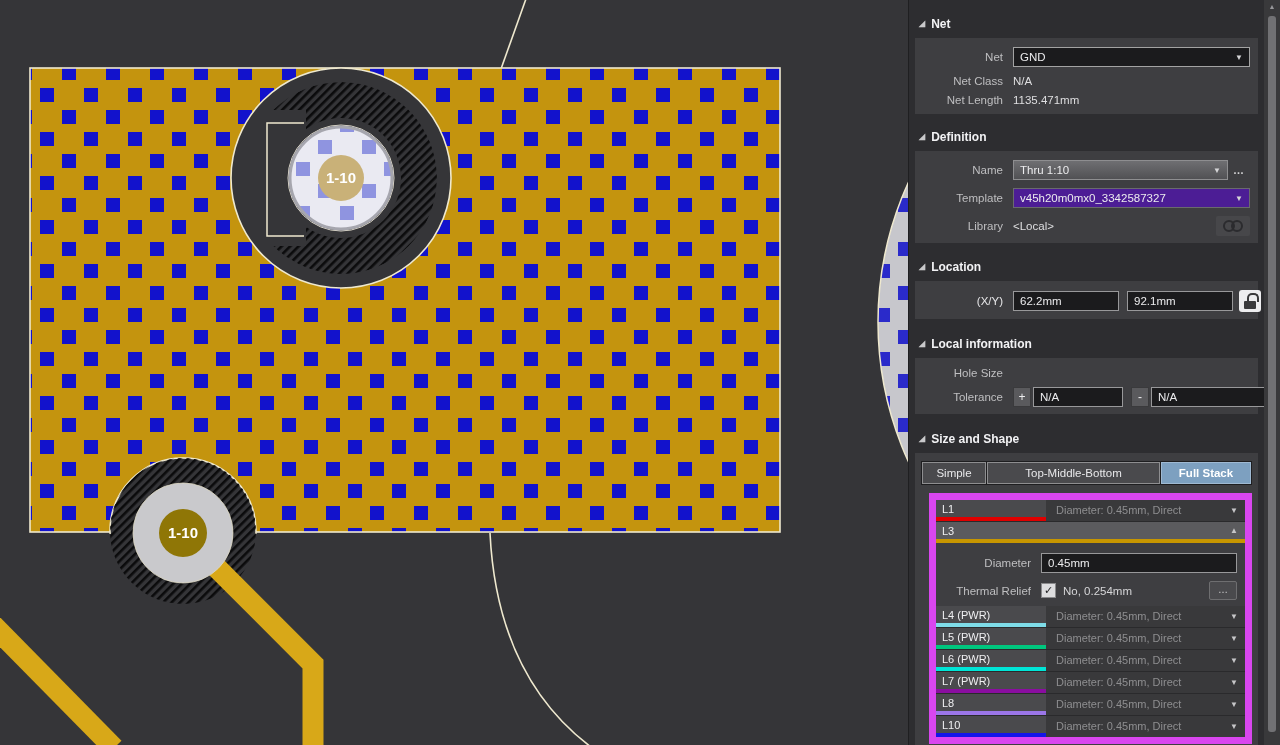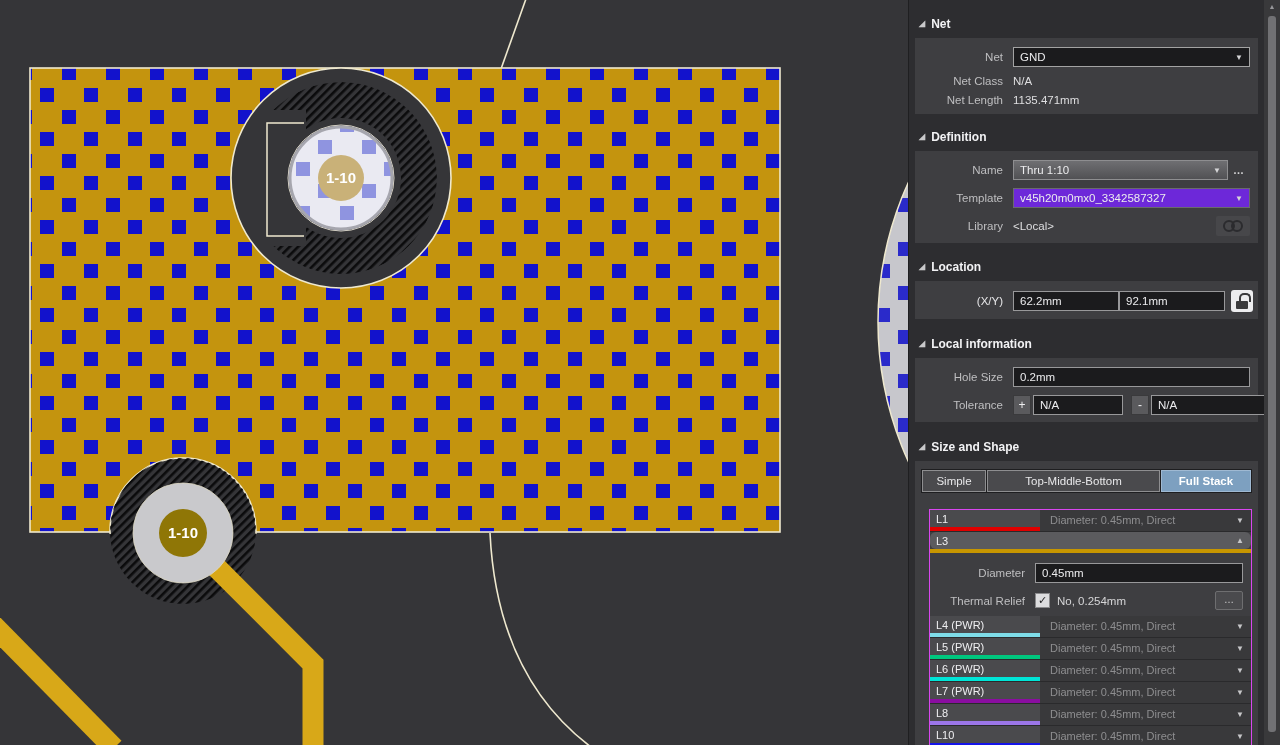--- a/index.html
+++ b/index.html
@@ -14,21 +14,21 @@
               font-size:12px;font-weight:bold;}
   .tri{font-size:8px;color:#C9C9CB;line-height:8px;}
   .sec-body{background:#3E3E41;margin:7px 6px 0 6px;padding:9px 8px 3px 0;}
   .frow{display:flex;align-items:center;margin-bottom:8px;}
   .flabel{width:88px;flex:none;text-align:right;margin-right:10px;color:#BFBFC1;font-size:11.5px;}
   .fvalue{color:#DFDFE1;font-size:11.5px;}
   .dd{flex:1;display:flex;align-items:center;height:18px;border:1px solid #a3a3a3;
       background:#1B1B1D;color:#ECECEE;font-size:11.5px;padding:0 6px;cursor:pointer;}
   .dd .arr{margin-left:auto;font-size:8px;color:#D5D5D7;}
   .dd.raised{background:linear-gradient(#6F6F72,#515154);border-color:#8E8E90;}
-  .dd.mid{background:#6d28d9;border-color:#6A6A6D;}
+  .dd.mid{background:#4c1d95;border-color:#6A6A6D;}
   .txtin{height:18px;box-sizing:content-box;border:1px solid #98989A;background:#1B1B1D;color:#ECECEE;
          font-size:11.5px;padding:0 6px;font-family:"Liberation Sans",sans-serif;}
   .dots-btn{width:22px;text-align:center;color:#D2D2D4;font-weight:bold;letter-spacing:1px;
             font-size:11px;cursor:pointer;flex:none;}
   .sq-btn{width:34px;height:20px;background:#47474A;border-radius:2px;margin-left:auto;
           display:flex;align-items:center;justify-content:center;cursor:pointer;flex:none;}
   .linkicon{display:flex;}
   .linkicon i{display:block;width:8px;height:8px;border:2px solid #2B2B2E;border-radius:50%;}
   .linkicon i+i{margin-left:-4px;}
   .lock-btn{width:22px;height:22px;background:#EDEDEF;border-radius:3px;margin-left:6px;flex:none;
@@ -39,21 +39,21 @@
   .pm{width:16px;height:18px;background:#5A5A5D;color:#EDEDEF;font-size:12px;display:flex;flex:none;
       align-items:center;justify-content:center;border:1px solid #3A3A3C;cursor:pointer;}
   .checkbox{width:13px;height:13px;background:#DDDDDF;border:1px solid #8A8A8C;color:#1E1E20;
             font-size:11px;line-height:12px;text-align:center;flex:none;cursor:pointer;}
   
   .tabs{display:flex;gap:1px;background:#1E1E20;padding:1px;margin:0 2px 8px 6px;height:22px;}
   .tab{background:#4A4A4D;border:1px solid #8E8E90;color:#E8E8EA;font-size:11.5px;display:flex;
        align-items:center;justify-content:center;cursor:pointer;box-sizing:border-box;}
   .tab.sel{background:#7DA0C0;border-color:#9FB9D2;color:#FFFFFF;font-weight:bold;}
   
-  .stack{margin:16px 2px 0 14px;border:1px solid #d946ef;}
+  .stack{margin:8px 2px 0 14px;border:7px solid #d946ef;}
   .lrow{position:relative;height:21px;background:#39393B;border-bottom:1px solid #2A2A2C;
         display:flex;cursor:pointer;}
   .lname{width:110px;flex:none;background:#4A4A4D;position:relative;color:#EFEFF1;font-size:11px;
          padding:3px 0 0 6px;box-sizing:border-box;}
   .lbar{position:absolute;left:0;bottom:0;width:100%;height:4px;}
   .ldesc{flex:1;color:#8E8E90;font-size:11px;padding:4px 0 0 10px;}
   .lchev{position:absolute;right:7px;top:6px;color:#C6C6C8;font-size:8px;}
   .lrow.sel{background:#5B5B5E;}
   .lrow.sel .lname{background:transparent;width:100%;}
   .selbar{height:4px;background:#C79600;}
@@ -188,36 +188,35 @@
   </div>
 
   <div class="sec-header" style="margin-top:16px;">
     <span class="tri">◢</span>
     <span>Location</span>
   </div>
   <div class="sec-body">
     <div class="frow" style="margin-bottom:4px;">
       <span class="flabel" style="color:#E6E6E8;">(X/Y)</span>
       <input class="txtin" style="width: 92px;" value="62.2mm">
-      <input class="txtin" style="width: 92px; margin-left: 0;" value="92.1mm">
+      <input class="txtin" style="width: 92px; margin-left: 8px;" value="92.1mm">
       <div class="lock-btn">
         <span class="shackle"></span>
         <span class="lockbody"></span>
       </div>
     </div>
   </div>
 
   <div class="sec-header" style="margin-top:17px;">
     <span class="tri">◢</span>
     <span>Local information</span>
   </div>
   <div class="sec-body">
     <div class="frow">
       <span class="flabel">Hole Size</span>
-      <input class="txtin" style="flex: 1 1 0%;" value="0.2mm">
     </div>
     <div class="frow" style="margin-bottom:4px;">
       <span class="flabel">Tolerance</span>
       <span class="pm">+</span>
       <input class="txtin" style="width: 76px; margin-left: 2px;" value="N/A">
       <span class="pm" style="margin-left:8px;">-</span>
       <input class="txtin" style="flex: 1 1 0%; margin-left: 2px;" value="N/A">
     </div>
   </div>
 
@@ -235,21 +234,21 @@
     <div class="stack">
 
       <div class="lrow">
         <div class="lname"><span>L1</span>
           <div class="lbar" style="background: rgb(224, 0, 0);"></div>
         </div>
         <div class="ldesc">Diameter: 0.45mm, Direct</div>
         <span class="lchev">▼</span>
       </div>
 
-      <div class="lrow sel" style="height:17px;border-bottom:none;border-radius:6px;">
+      <div class="lrow sel" style="height:17px;border-bottom:none;">
         <div class="lname"><span>L3</span></div>
         <span class="lchev" style="top:4px;">▲</span>
       </div>
       <div class="selbar" style="background: rgb(199, 150, 0);"></div>
 
       <div class="expanded">
         <div class="frow">
           <span class="flabel">Diameter</span>
           <input class="txtin" style="flex: 1 1 0%;" value="0.45mm">
         </div>

